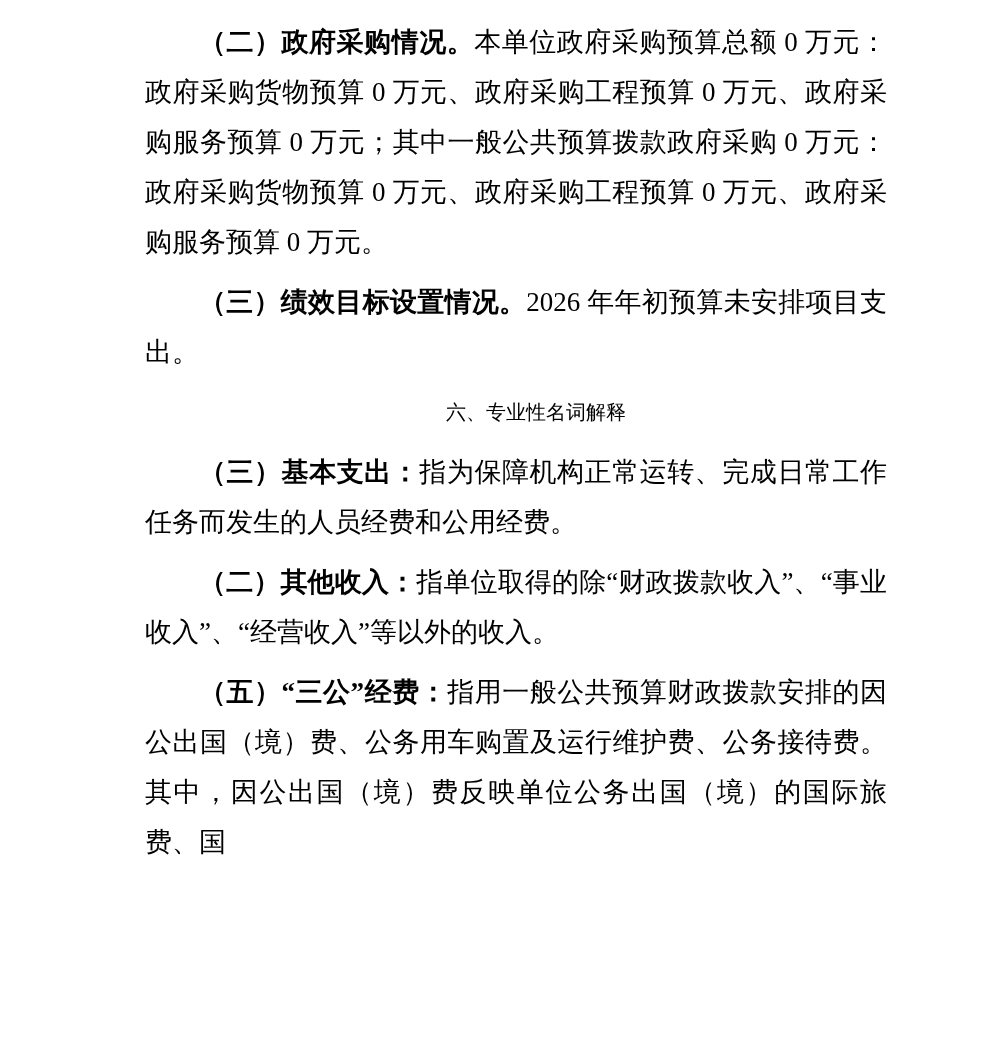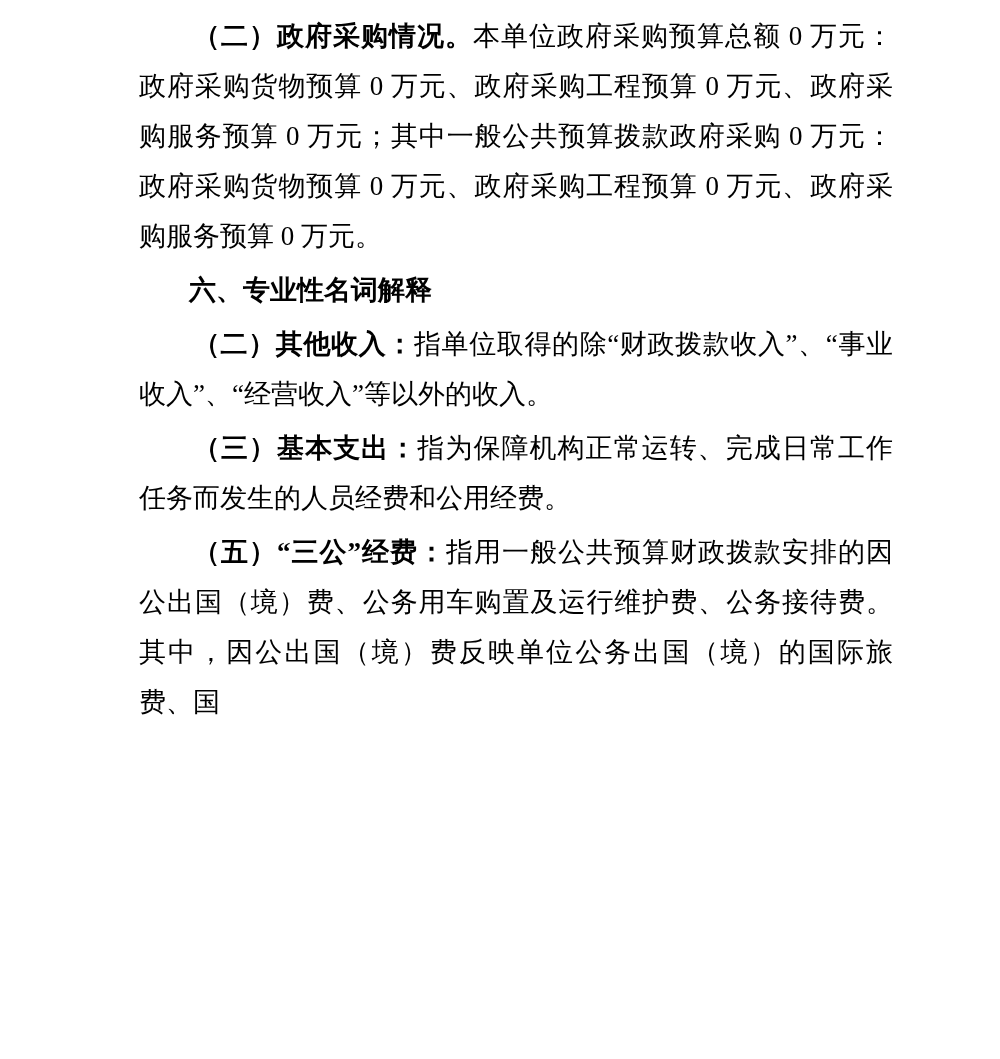--- a/index.html
+++ b/index.html
@@ -20,50 +20,51 @@
     position: absolute;
     left: 135px;
     top: 7px;
     width: 762px;
     font-size: 27px;
     line-height: 50px;
     text-align: justify;
     text-justify: inter-ideograph;
   }
   .para {
-    margin: 4px;
+    margin: 10px;
     text-indent: 2em;
   }
   .para .lead {
     font-weight: bold;
   }
   .section-heading {
     margin: 0;
     text-indent: 2em;
-    font-size: 27px;
+    font-size: 20px;
     line-height: 50px;
-    font-weight: bold;
+    font-weight: normal;
     font-family: "Liberation Sans", "DejaVu Sans", sans-serif;
-    text-align: left;
+    text-align: center;
   }
 </style>
 </head>
 <body>
 
 <div class="page">
   <div class="text-block">
 
     <p class="para"><span class="lead">（二）政府采购情况。</span><span>本单位政府采购预算总额 0 万元：政府采购货物预算 0 万元、政府采购工程预算 0 万元、政府采购服务预算 0 万元；其中一般公共预算拨款政府采购 0 万元：政府采购货物预算 0 万元、政府采购工程预算 0 万元、政府采购服务预算 0 万元。</span></p>
 
+    <p class="para"><span class="lead">（三）绩效目标设置情况。</span><span>2026 年年初预算未安排项目支出。</span></p>
 
 
     <h2 class="section-heading">六、专业性名词解释</h2>
 
 
+    <p class="para"><span class="lead">（三）基本支出：</span><span>指为保障机构正常运转、完成日常工作任务而发生的人员经费和公用经费。</span></p>
+
     <p class="para"><span class="lead">（二）其他收入：</span><span>指单位取得的除“财政拨款收入”、“事业收入”、“经营收入”等以外的收入。</span></p>
-
-    <p class="para"><span class="lead">（三）基本支出：</span><span>指为保障机构正常运转、完成日常工作任务而发生的人员经费和公用经费。</span></p>
 
 
     <p class="para"><span class="lead">（五）“三公”经费：</span><span>指用一般公共预算财政拨款安排的因公出国（境）费、公务用车购置及运行维护费、公务接待费。其中，因公出国（境）费反映单位公务出国（境）的国际旅费、国</span></p>
 
   </div>
 </div>
 
 </body></html>

